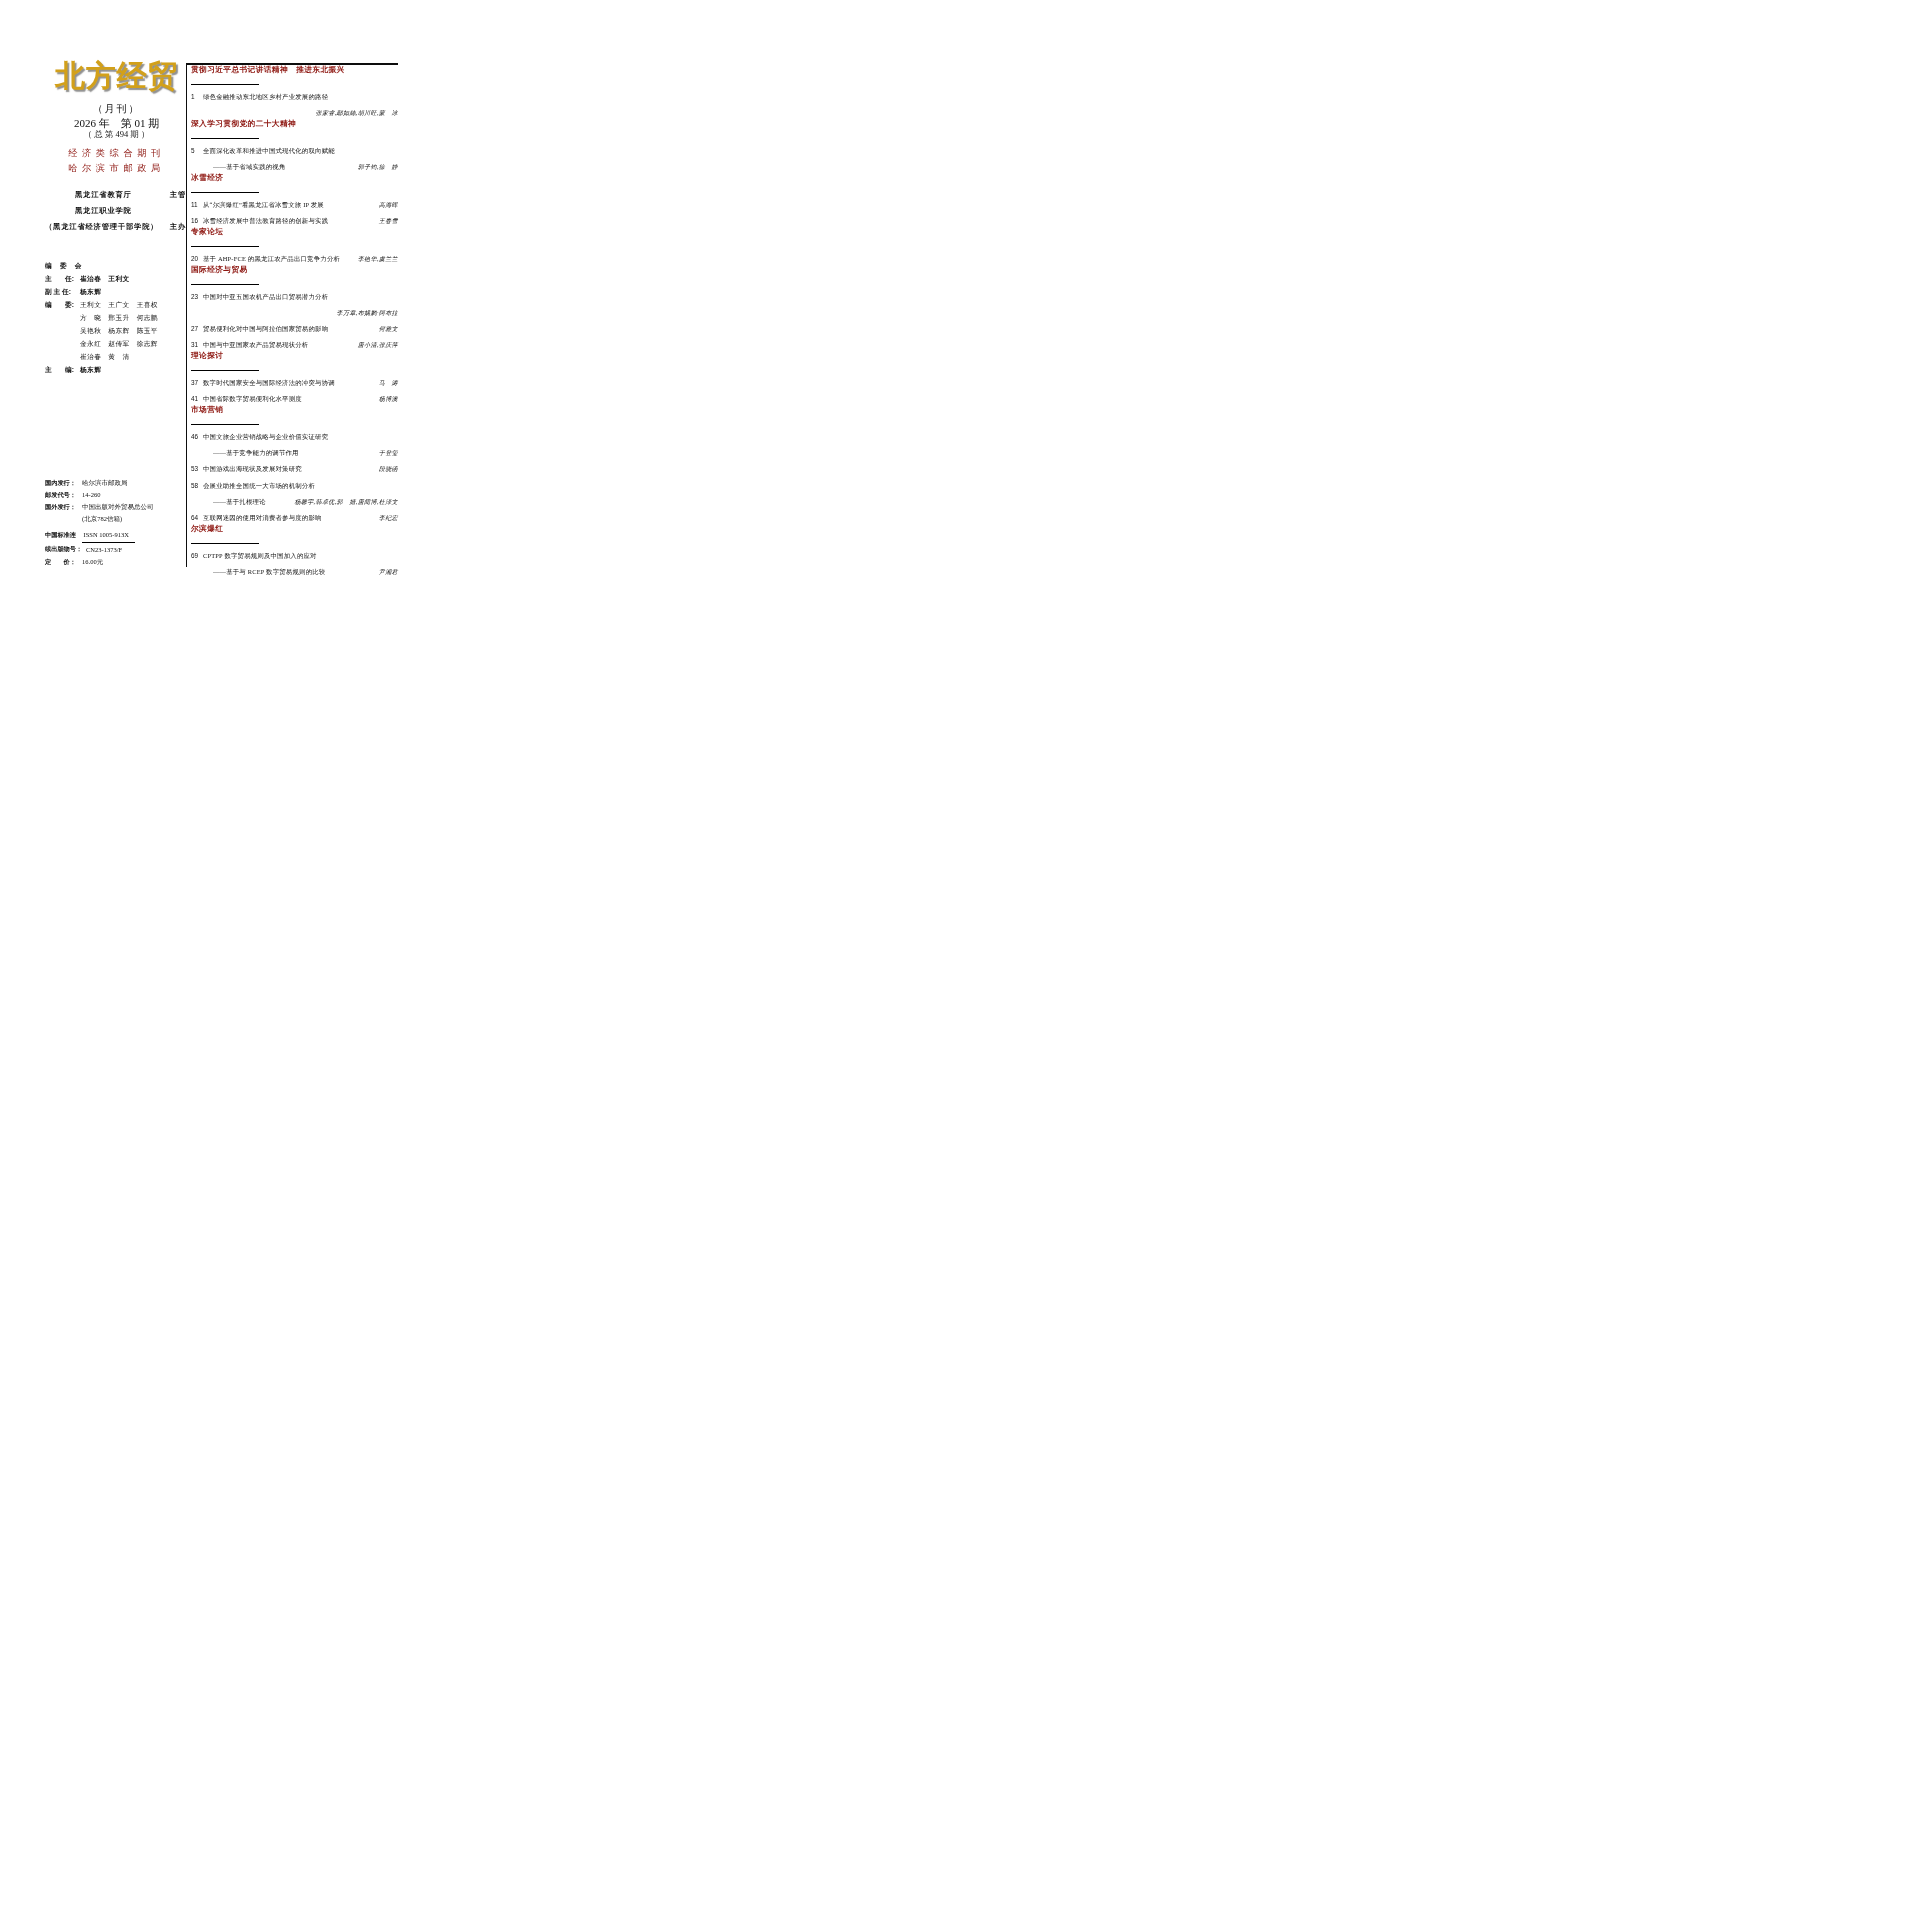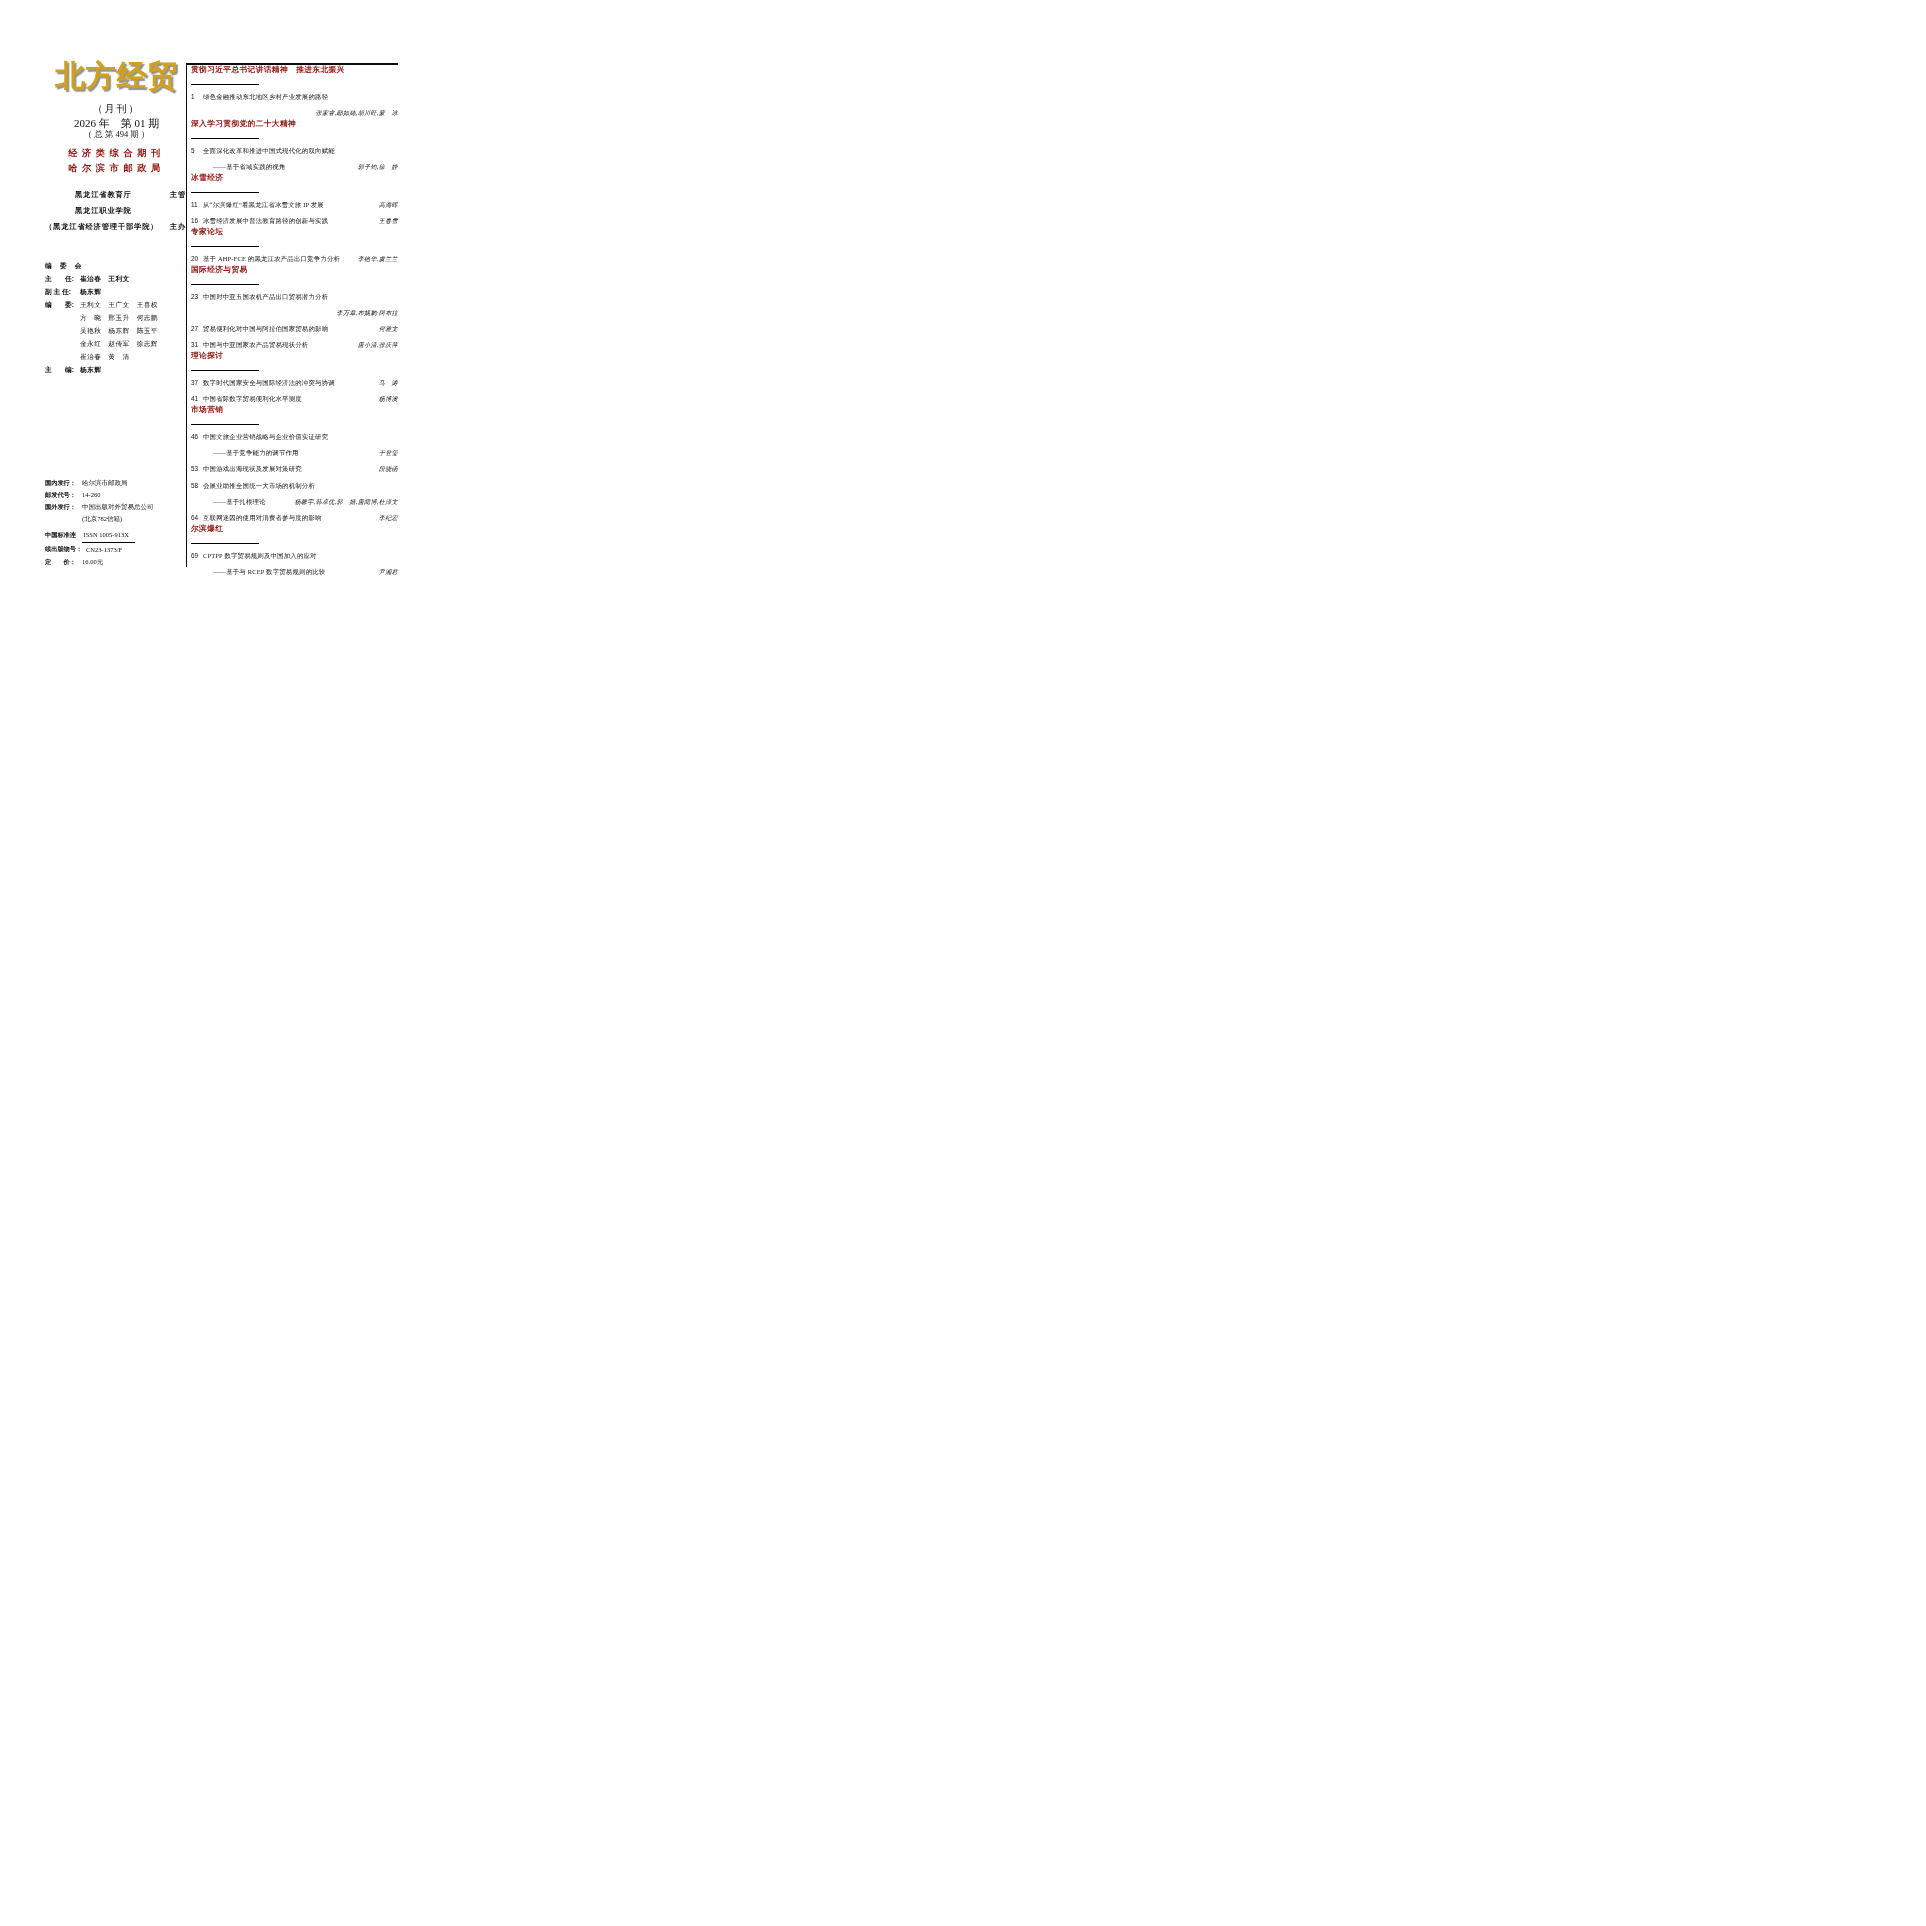--- a/index.html
+++ b/index.html
@@ -11,21 +11,21 @@
   .logo { position:absolute; left:45px; top:59px; width:143px; text-align:center;
           font-size:30px; line-height:1.1; font-weight:bold; letter-spacing:0.8px;
           color:#d2a01a; text-shadow:1.9px 2.3px 1.2px #8f8f8f;
           font-family:"Liberation Serif","DejaVu Serif",serif; }
   .freq { position:absolute; left:45px; top:102px; width:143px; text-align:center;
           font-size:10px; letter-spacing:1.9px; }
   .issue1 { position:absolute; left:45px; top:116px; width:143px; text-align:center; font-size:11px; white-space:pre; }
   .issue2 { position:absolute; left:45px; top:129px; width:143px; text-align:center; font-size:8.5px; white-space:pre; }
   .slogan { position:absolute; left:45px; width:143px; text-align:center;
             font-family:"Liberation Sans","DejaVu Sans",sans-serif;
-            font-weight:bold; font-size:9.2px; letter-spacing:4.6px; color:#8e1711; white-space:pre; }
+            font-weight:normal; font-size:9.2px; letter-spacing:4.6px; color:#8e1711; white-space:pre; }
   .slogan1 { top:147px; } .slogan2 { top:162px; }
 
   .org-block { position:absolute; left:45px; top:190px; width:141px;
                font-family:Liberation Sans, sans-serif;
                font-weight:bold; font-size:7.3px; letter-spacing:0.8px; }
   .org-row { display:flex; line-height:9.6px; margin-bottom:6.2px; white-space:pre; }
   .org-indent { padding-left:30px; }
   .org-role { margin-left:auto; }
 
   .ed-block { position:absolute; left:45px; top:259px; width:141px;

